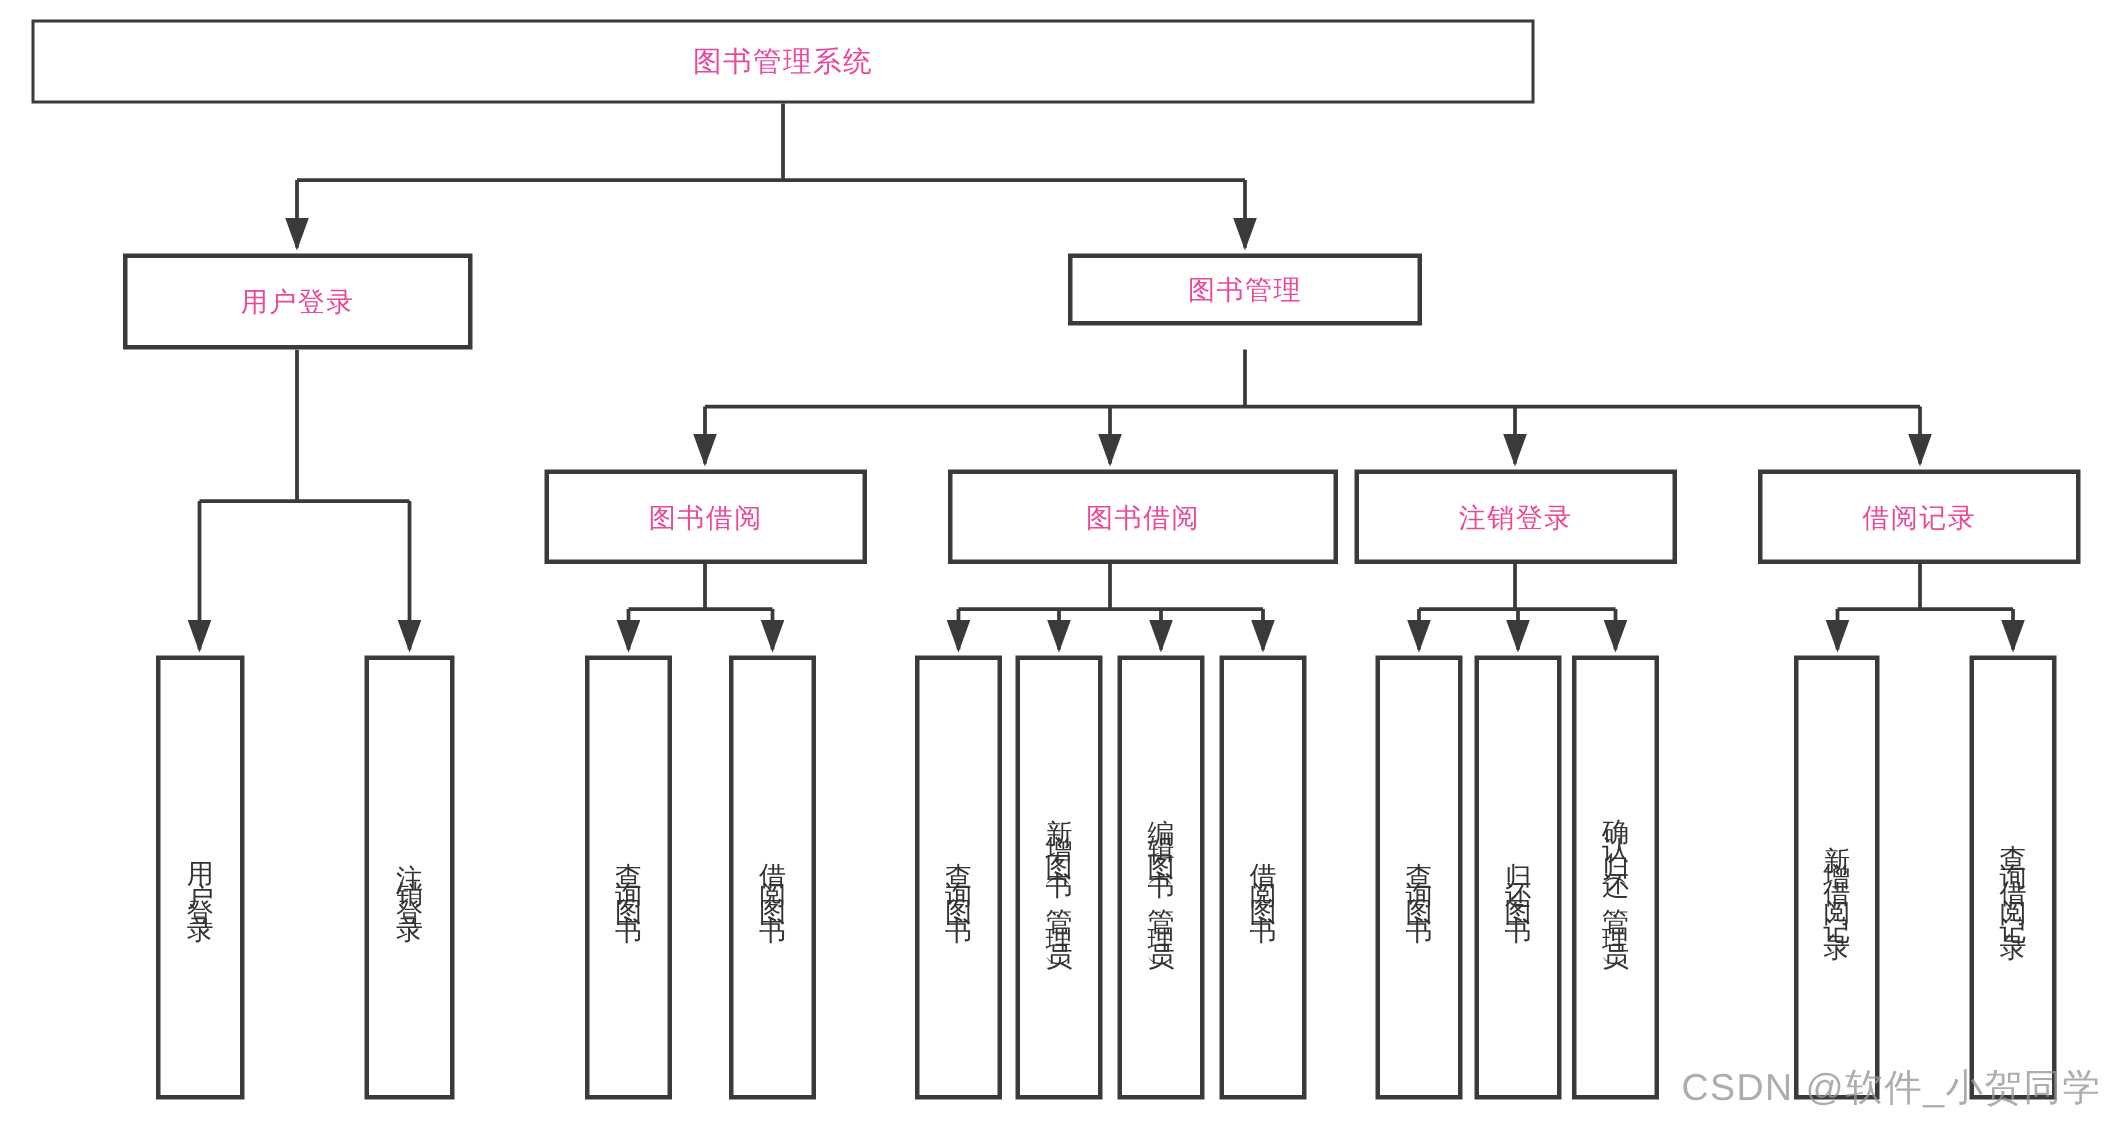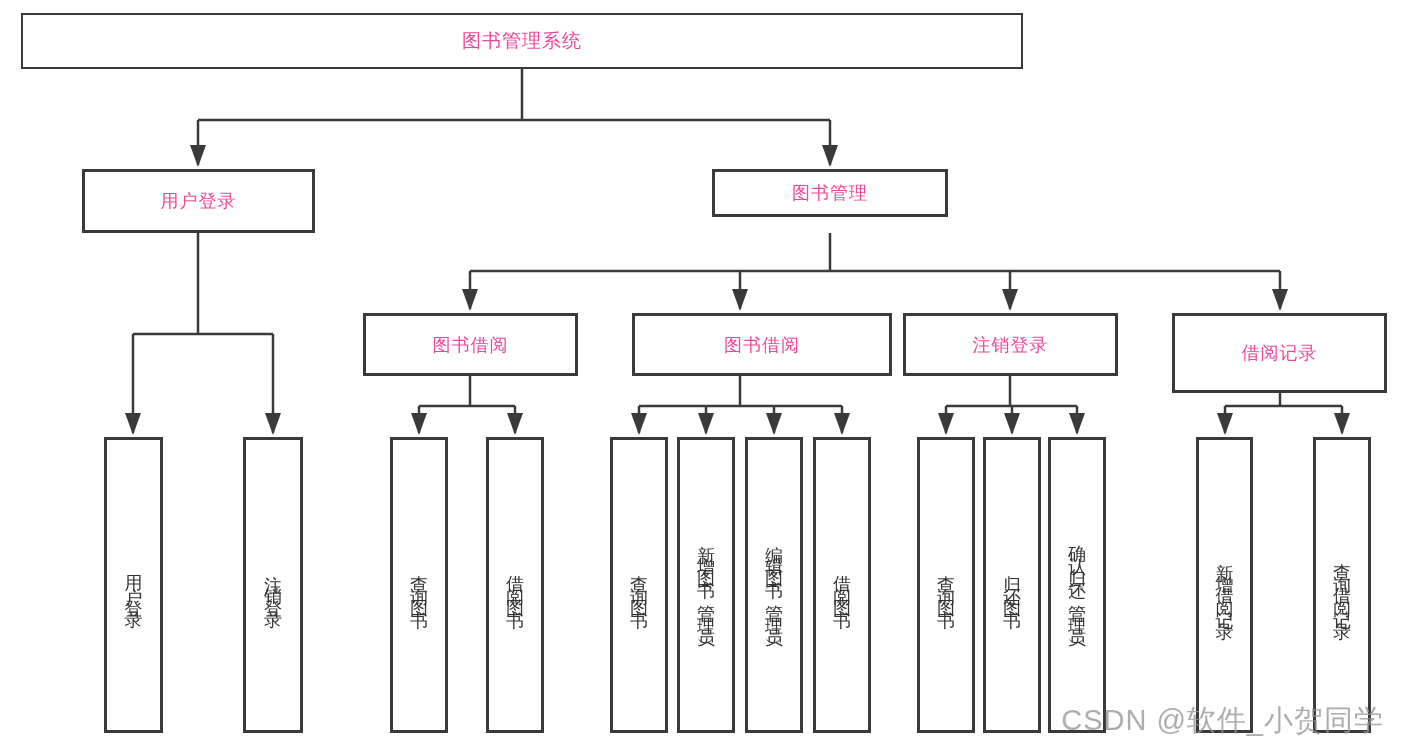--- a/index.html
+++ b/index.html
@@ -17,22 +17,22 @@
   .vnode{
     position:absolute;box-sizing:border-box;background:#ffffff;
     border:3px solid #3a3a3a;display:flex;align-items:center;justify-content:center;
     z-index:2;
   }
   .vnode .vtext{
     writing-mode:vertical-lr;text-orientation:mixed;
     font-size:18px;letter-spacing:12px;color:#333333;line-height:1;
   }
   .watermark{
-    position:absolute;right:21px;bottom:6px;z-index:3;
-    font-size:29px;color:rgba(150,150,150,0.78);letter-spacing:1px;white-space:nowrap;
+    position:absolute;right:4px;bottom:6px;z-index:3;
+    font-size:25px;color:rgba(150,150,150,0.78);letter-spacing:1px;white-space:nowrap;
   }
 </style>
 </head>
 <body>
 
 <div class="stage">
 
   <svg class="connectors" viewBox="0 0 1405 747" xmlns="http://www.w3.org/2000/svg">
     <defs>
       <marker id="arrow" markerUnits="userSpaceOnUse" markerWidth="24" markerHeight="18" refX="20" refY="8" orient="auto">
@@ -98,21 +98,21 @@
   </svg>
 
   <div class="node root" style="left:21px;top:13px;width:1002px;height:56px;">图书管理系统</div>
 
   <div class="node" style="left:82px;top:169px;width:233px;height:64px;">用户登录</div>
   <div class="node" style="left:712px;top:169px;width:236px;height:48px;">图书管理</div>
 
   <div class="node" style="left:363px;top:313px;width:215px;height:63px;">图书借阅</div>
   <div class="node" style="left:632px;top:313px;width:260px;height:63px;">图书借阅</div>
   <div class="node" style="left:903px;top:313px;width:215px;height:63px;">注销登录</div>
-  <div class="node" style="left:1172px;top:313px;width:215px;height:80px;">借阅记录</div>
+  <div class="node" style="left:1172px;top:313px;width:215px;height:63px;">借阅记录</div>
 
   <div class="vnode" style="left:104px;top:437px;width:59px;height:296px;">
     <span class="vtext">用户登录</span>
   </div>
   <div class="vnode" style="left:243px;top:437px;width:60px;height:296px;">
     <span class="vtext">注销登录</span>
   </div>
 
   <div class="vnode" style="left:390px;top:437px;width:58px;height:296px;">
     <span class="vtext">查询图书</span>

